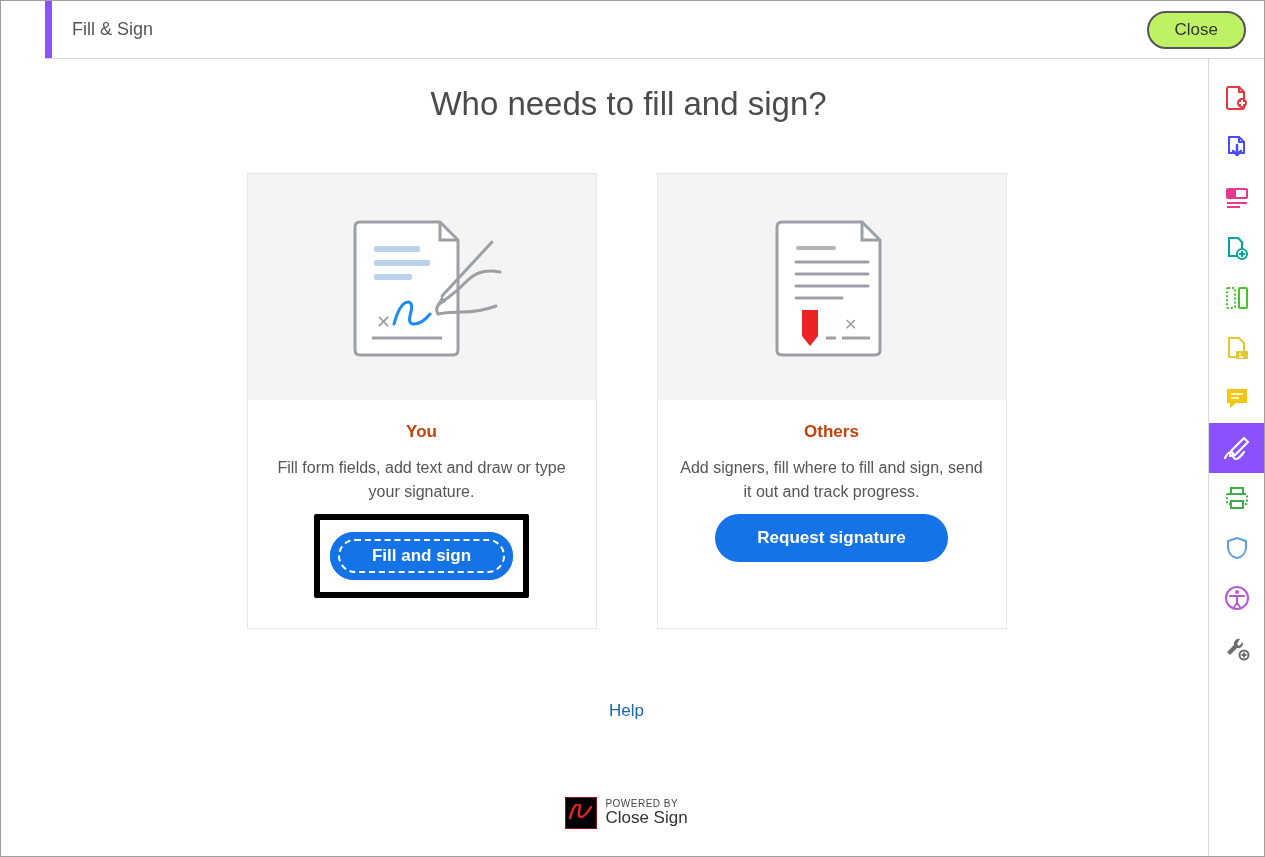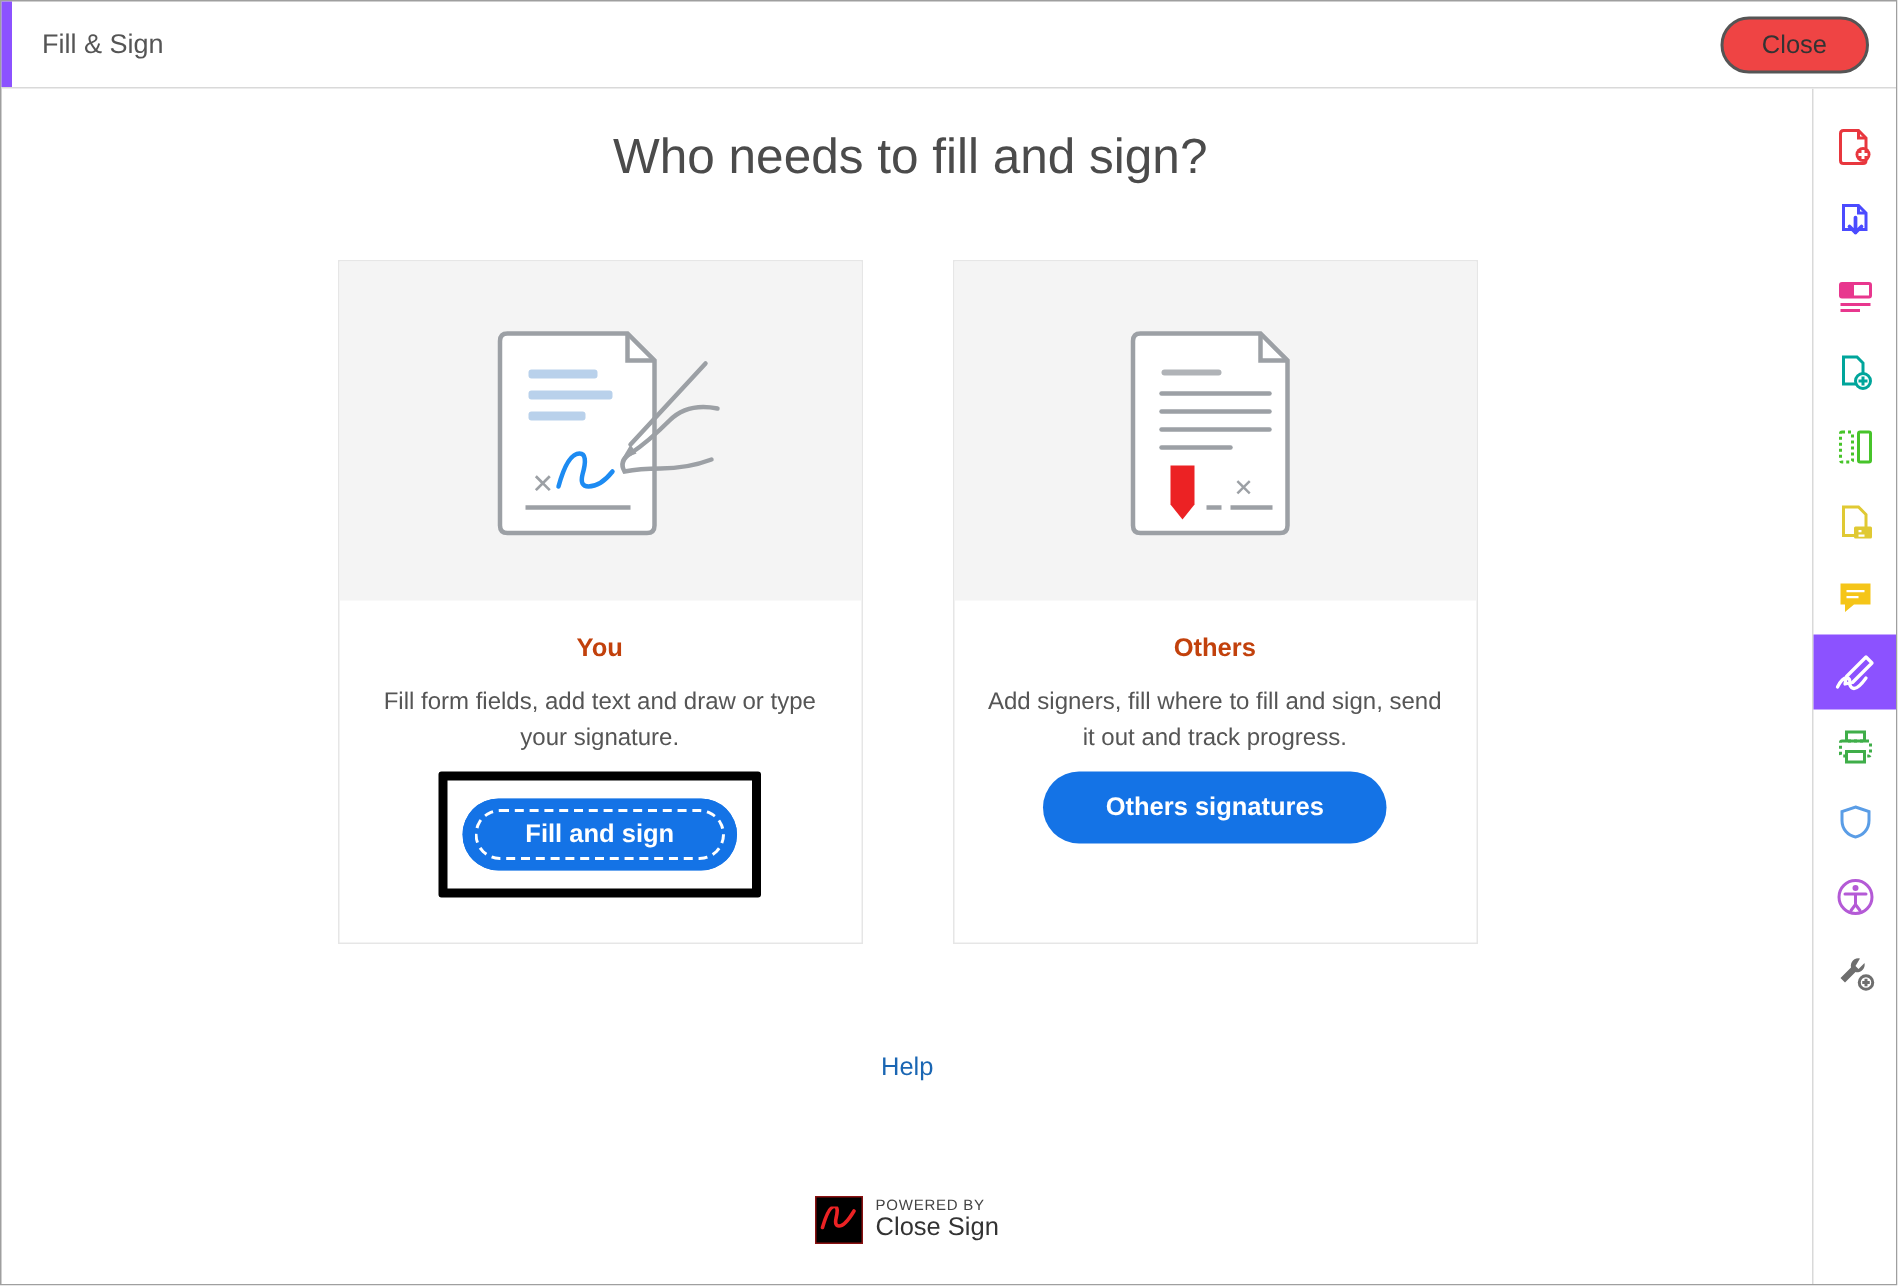--- a/index.html
+++ b/index.html
@@ -10,20 +10,21 @@
     background: #fff;
     color: #333;
     overflow: hidden;
   }
   .window {
     width: 1265px; height: 857px;
     border: 1px solid #9f9f9f;
     position: relative;
     display: flex;
     flex-direction: column;
+    padding-left: 44px;
   }
   .header {
     height: 58px;
     border-bottom: 1px solid #d9d9d9;
     display: flex;
     align-items: center;
     justify-content: space-between;
     padding: 0 18px 0 0;
     position: relative;
   }
@@ -37,21 +38,21 @@
     height: 100%;
     background: #8c52ff;
     margin-right: 20px;
   }
   .header-title {
     font-size: 18px;
     color: #555;
   }
   .close-btn {
     border: 2px solid #555;
-    background: #ef4444;
+    background: #bef264;
     border-radius: 24px;
     padding: 7px 26px;
     font-size: 17px;
     color: #333;
     cursor: pointer;
   }
   .body {
     flex: 1;
     display: flex;
     overflow: hidden;
@@ -274,21 +275,21 @@
                   <path d="M50 98 h16 v26 l-8 10 l-8 -10 z" fill="#ec2224"></path>
 
                   <text x="92" y="118" font-size="16" fill="#9ca0a5">✕</text>
                   <line x1="74" y1="126" x2="84" y2="126" stroke="#9ca0a5" stroke-width="3"></line>
                   <line x1="90" y1="126" x2="118" y2="126" stroke="#9ca0a5" stroke-width="3"></line>
                 </svg>
               </div>
               <div class="card-body">
                 <div class="card-title">Others</div>
                 <div class="card-desc">Add signers, fill where to fill and sign, send it out and track progress.</div>
-                <button class="pill-btn">Others signatures</button>
+                <button class="pill-btn">Request signature</button>
               </div>
             </div>
 
           </div>
 
           <a class="help-link">Help</a>
 
           <div class="powered">
             <div class="adobe-sign-logo">
               <svg width="26" height="18" viewBox="0 0 26 18">

